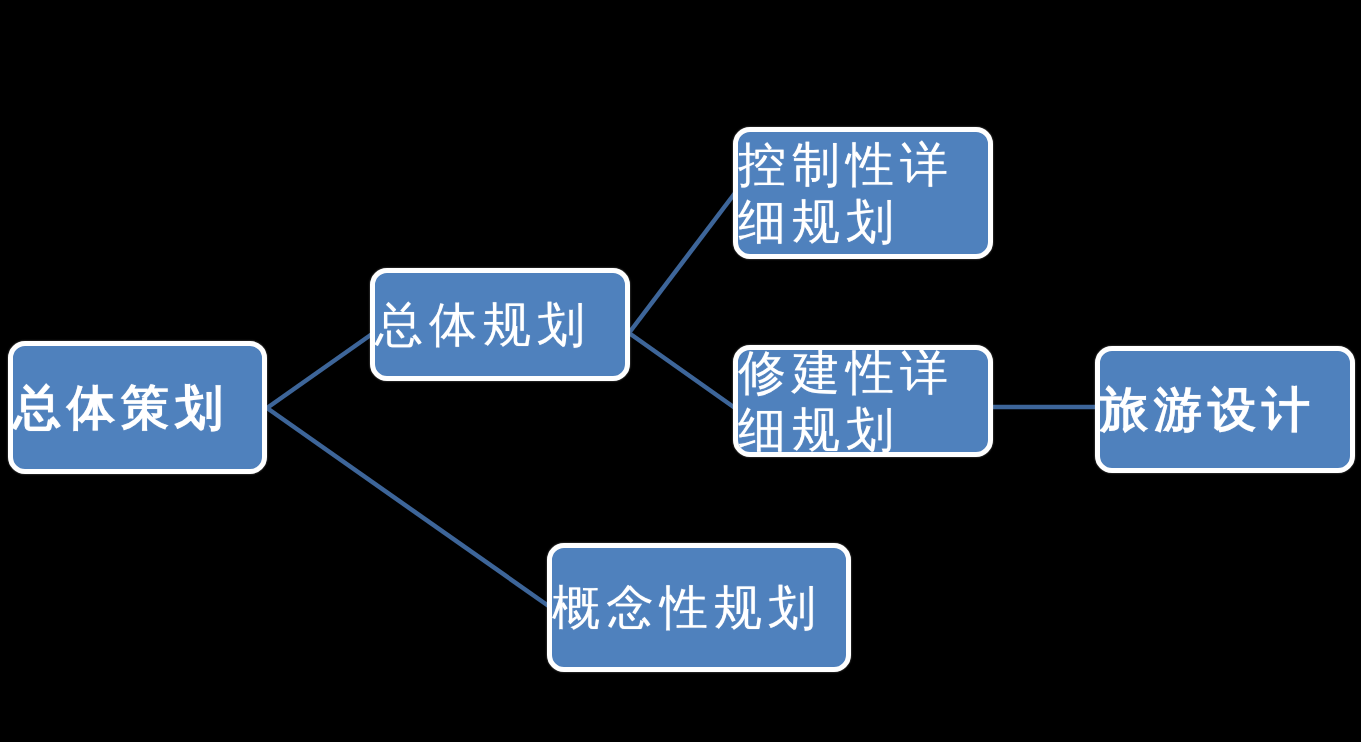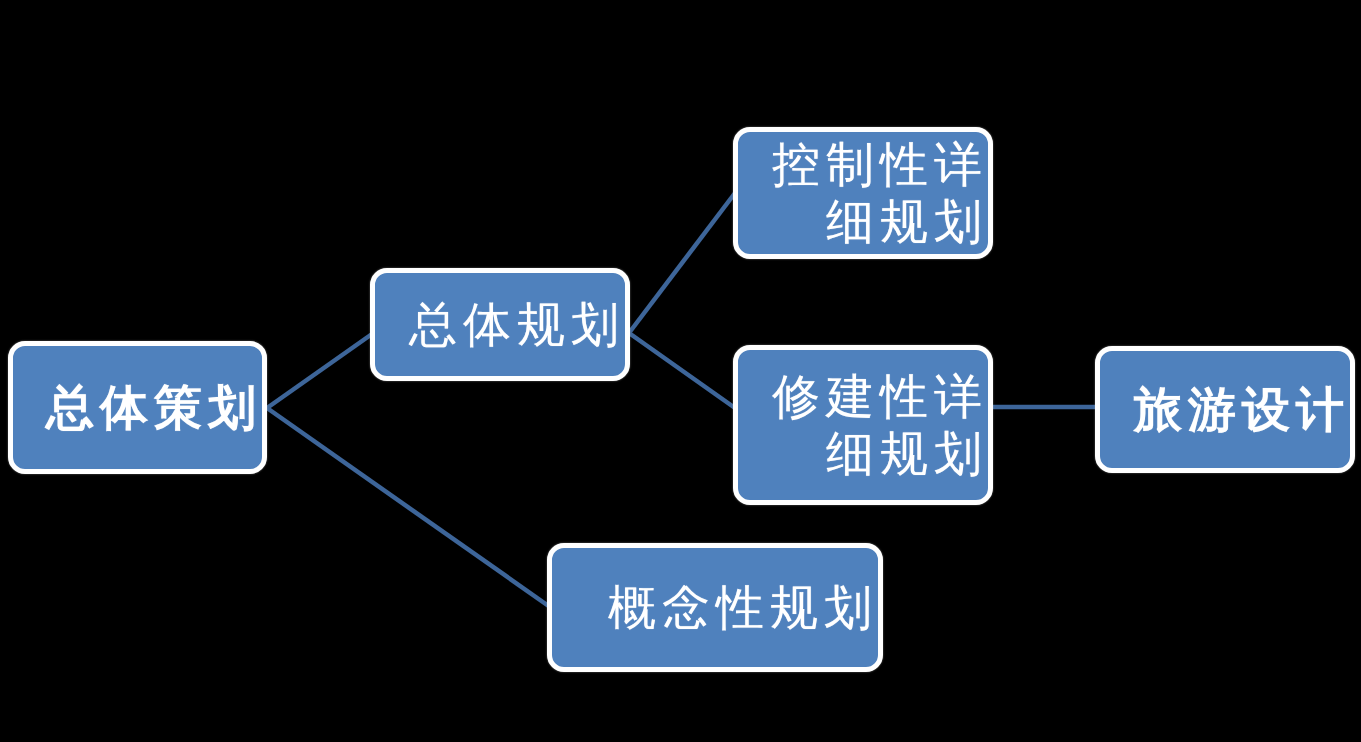--- a/index.html
+++ b/index.html
@@ -25,40 +25,40 @@
   .node {
     position: absolute;
     box-sizing: border-box;
     background: #4f81bd;
     border: 5px solid #ffffff;
     border-radius: 17px;
     box-shadow: 0 0 2px rgba(200,200,200,0.55);
     display: flex;
     align-items: center;
     justify-content: center;
-    text-align: right;
+    text-align: left;
     color: #ffffff;
     font-size: 48px;
     letter-spacing: 6px;
     line-height: 57px;
     overflow: hidden;
   }
   .node .lbl {
     display: block;
     width: 100%;
     word-break: break-all;
     text-shadow: 0 0 1px rgba(255,255,255,0.6);
   }
   
   #n-zongti-cehua   { left: 8px;    top: 341px; width: 259px; height: 133px; font-weight: bold; }
   #n-zongti-guihua  { left: 370px;  top: 268px; width: 260px; height: 113px; }
   #n-kongzhixing    { left: 733px;  top: 127px; width: 260px; height: 132px; }
-  #n-xiujianxing    { left: 733px;  top: 345px; width: 260px; height: 160px; }
+  #n-xiujianxing    { left: 733px;  top: 345px; width: 260px; height: 112px; }
   #n-lvyou-sheji    { left: 1095px; top: 346px; width: 260px; height: 127px; font-weight: bold; }
-  #n-gainianxing    { left: 547px;  top: 543px; width: 336px; height: 129px; }
+  #n-gainianxing    { left: 547px;  top: 543px; width: 304px; height: 129px; }
   .edge {
     stroke: #3d6599;
     stroke-width: 4.5;
     fill: none;
   }
 </style>
 </head>
 <body>
 
 <div id="stage">

